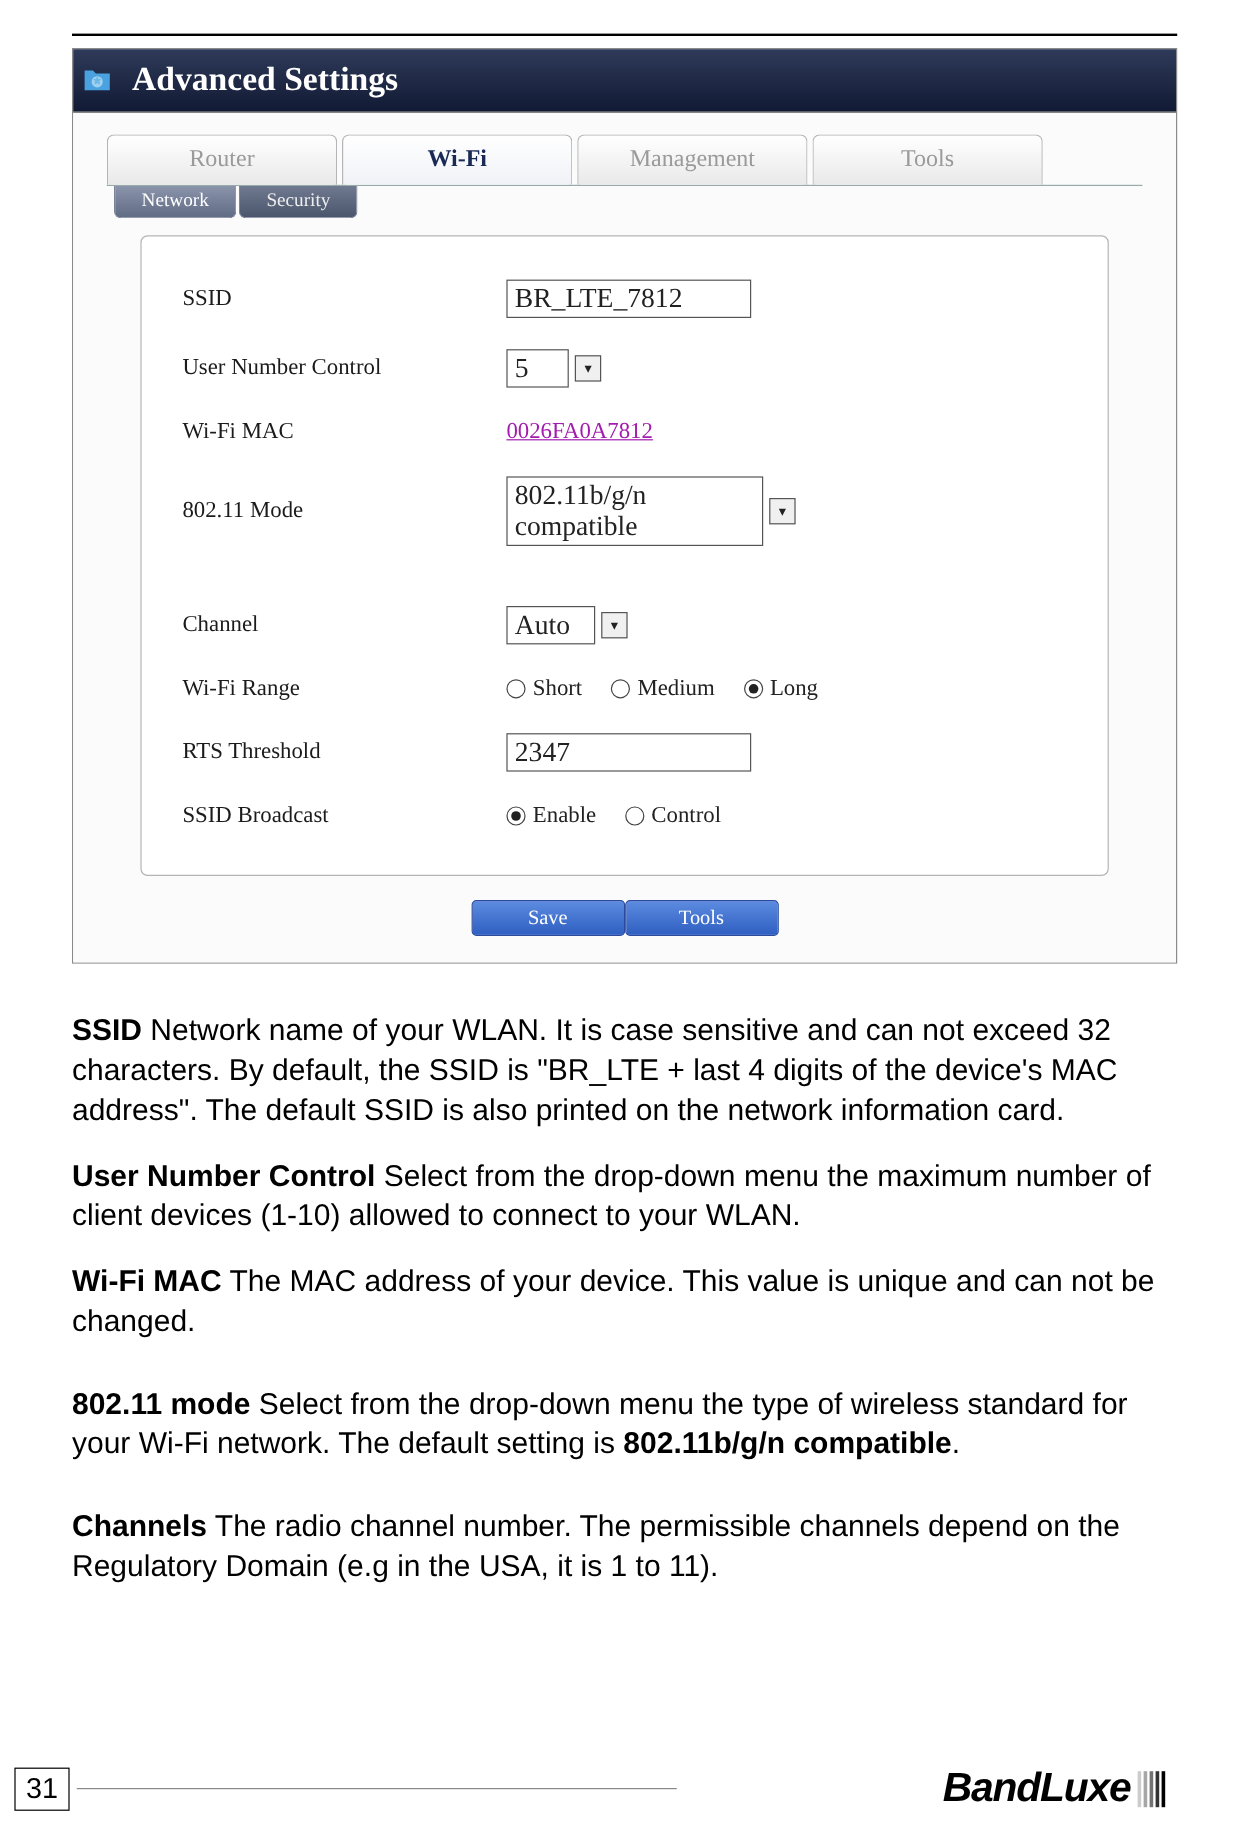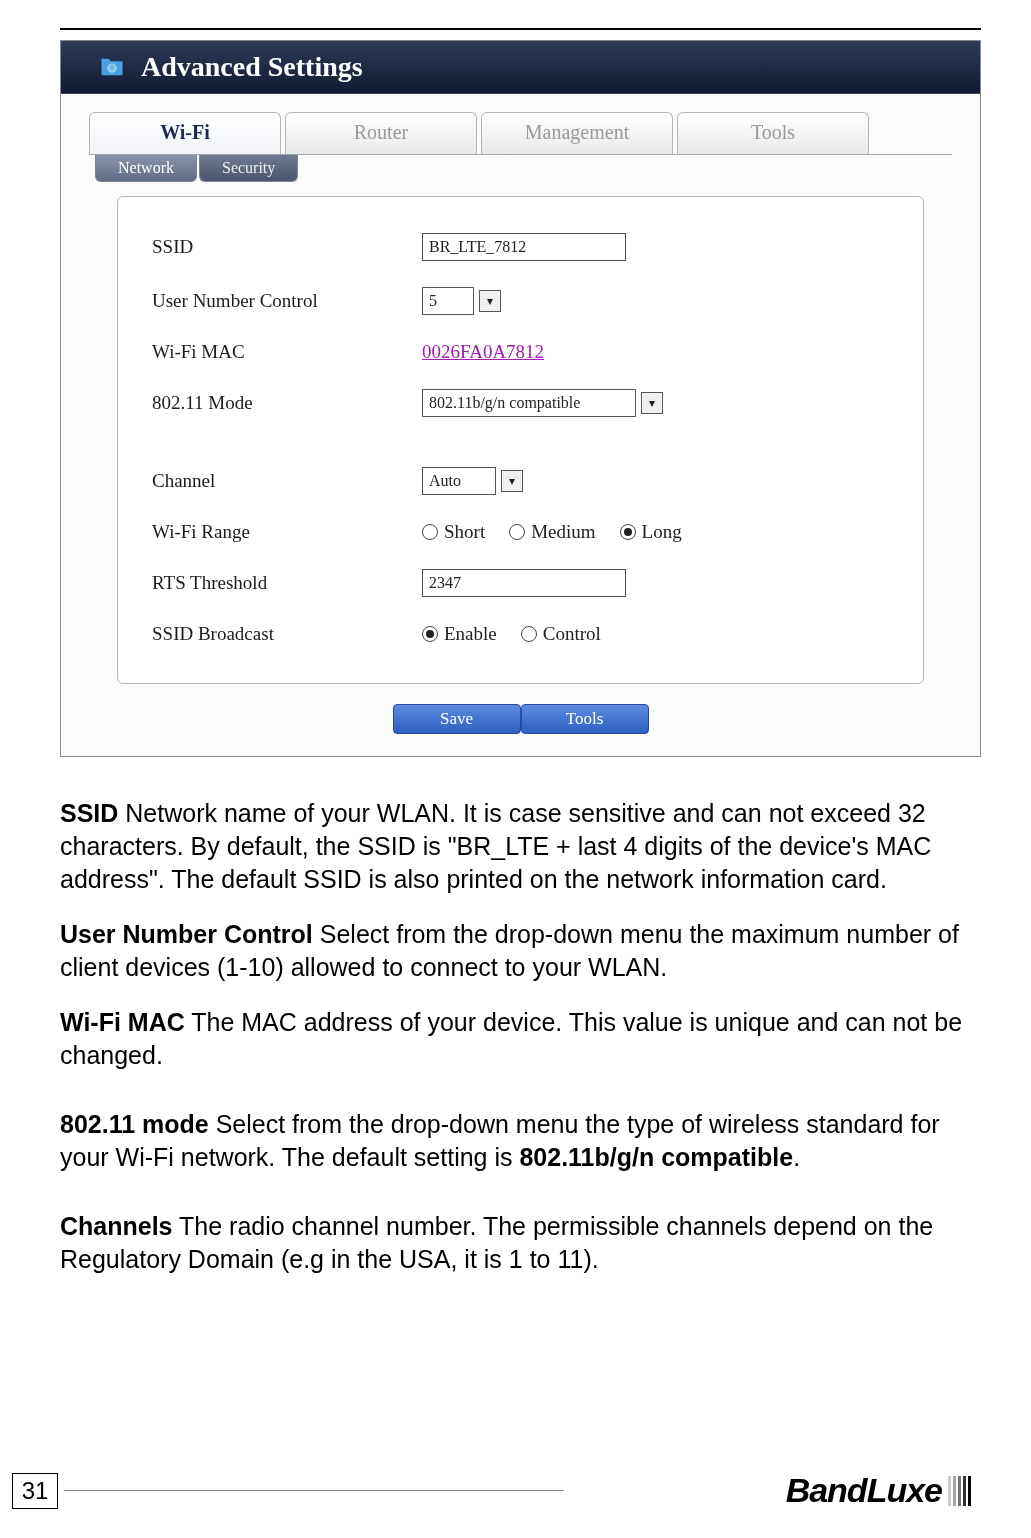--- a/index.html
+++ b/index.html
@@ -24,21 +24,21 @@
   
   .router-panel {
     border: 1px solid #8a8a8a;
     background: #fff;
     padding: 0;
     box-sizing: border-box;
   }
   .titlebar {
     background: linear-gradient(#2f3a5a, #111a33);
     color: #fff;
-    padding: 10px 36px;
+    padding: 10px 5px;
     display: flex;
     align-items: center;
     font-family: Georgia, "Times New Roman", serif;
     font-size: 28px;
     font-weight: bold;
     border-bottom: 1px solid #444;
   }
   .titlebar .icon {
     width: 30px; height: 30px;
     margin-right: 14px;
@@ -121,21 +121,21 @@
     flex: 1;
     display: flex;
     align-items: center;
     gap: 6px;
   }
   .inputlike {
     border: 1px solid #555;
     background: #fff;
     padding: 2px 6px;
     font-family: Georgia, "Times New Roman", serif;
-    font-size: 16px;
+    font-size: 23px;
     min-height: 22px;
     display: inline-flex;
     align-items: center;
   }
   .inputlike.small { width: 38px; }
   .inputlike.med { width: 190px; }
   .inputlike.wide { width: 200px; }
   .dropdown-btn {
     border: 1px solid #555;
     width: 20px; height: 20px;
@@ -247,22 +247,22 @@
             <path fill="#4aa3e0" d="M3 5h6l2 2h10v12H3z"></path>
             <circle cx="12" cy="13" r="4" fill="#9fd0f0"></circle>
             <path fill="#6eb8e6" d="M12 9l1 2h2l-1.5 1.5L14 15l-2-1-2 1 .5-2.5L9 11h2z"></path>
           </svg>
       </span>
       <span>Advanced Settings</span>
     </div>
 
     <div class="tabbar-area">
       <div class="tabs-main">
+        <div class="tab-main">Router</div>
         <div class="tab-main active">Wi-Fi</div>
-        <div class="tab-main">Router</div>
         <div class="tab-main">Management</div>
         <div class="tab-main">Tools</div>
       </div>
       <div class="tabs-sub">
         <div class="tab-sub active">Network</div>
         <div class="tab-sub">Security</div>
       </div>
 
       <div class="form-area">
 

